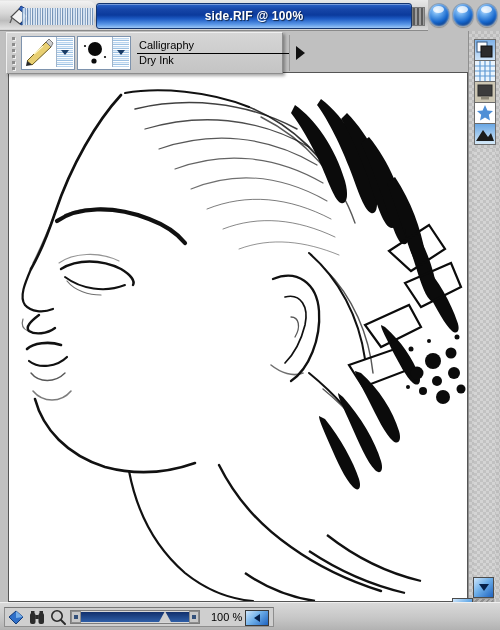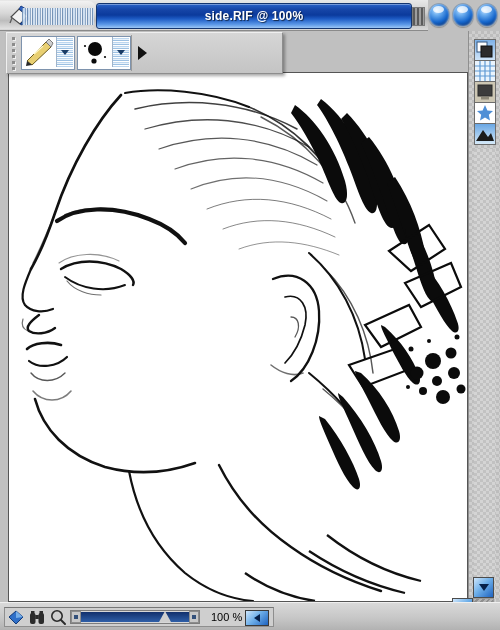--- a/index.html
+++ b/index.html
@@ -284,20 +284,24 @@
           <circle cx="16" cy="24" r="2.6" fill="#0a0a0a"></circle>
           <circle cx="7" cy="9" r="1.1" fill="#0a0a0a"></circle>
           <circle cx="27" cy="20" r="1.1" fill="#0a0a0a"></circle>
         </svg>
       </div>
       <div class="sw-drop">
         <span class="chev"></span>
       </div>
     </div>
 
+    <div class="bb-names">
+      <div class="nm cat">Calligraphy</div>
+      <div class="nm">Dry Ink</div>
+    </div>
 
     <div class="bb-arrow">
       <span class="tri"></span>
     </div>
   </div>
 
   <div class="rstrip">
     <div class="ricon ri1">
       <svg width="20" height="20" viewBox="0 0 20 20">
         <rect x="2" y="2" width="10" height="10" fill="#ffffff" stroke="#33557f"></rect>

